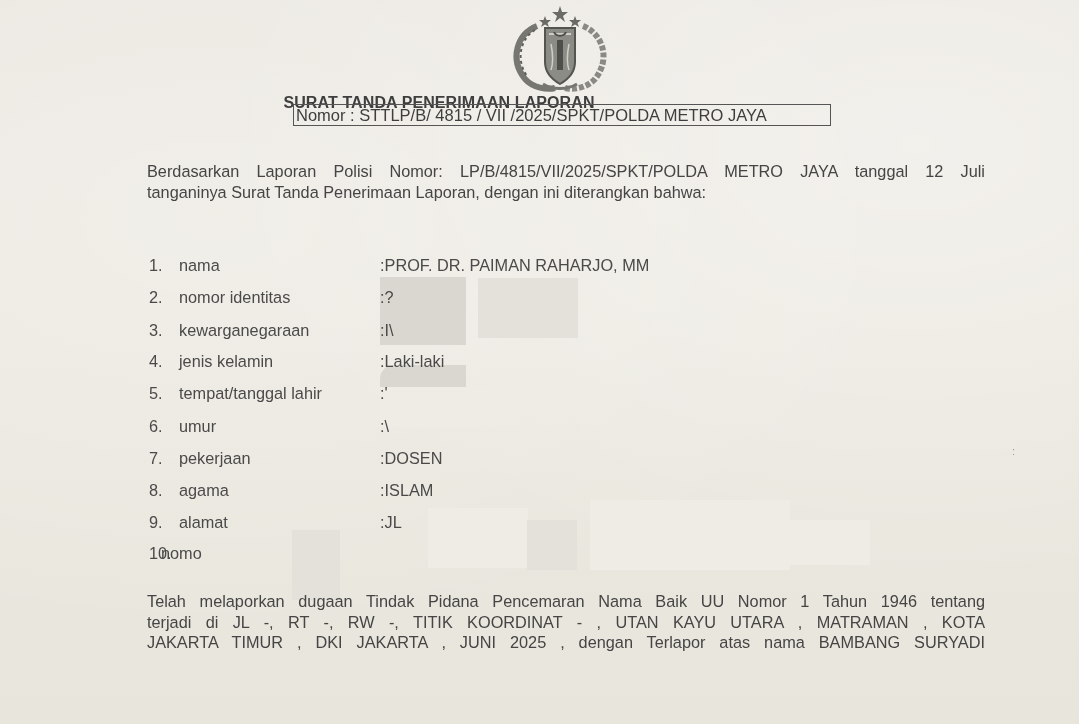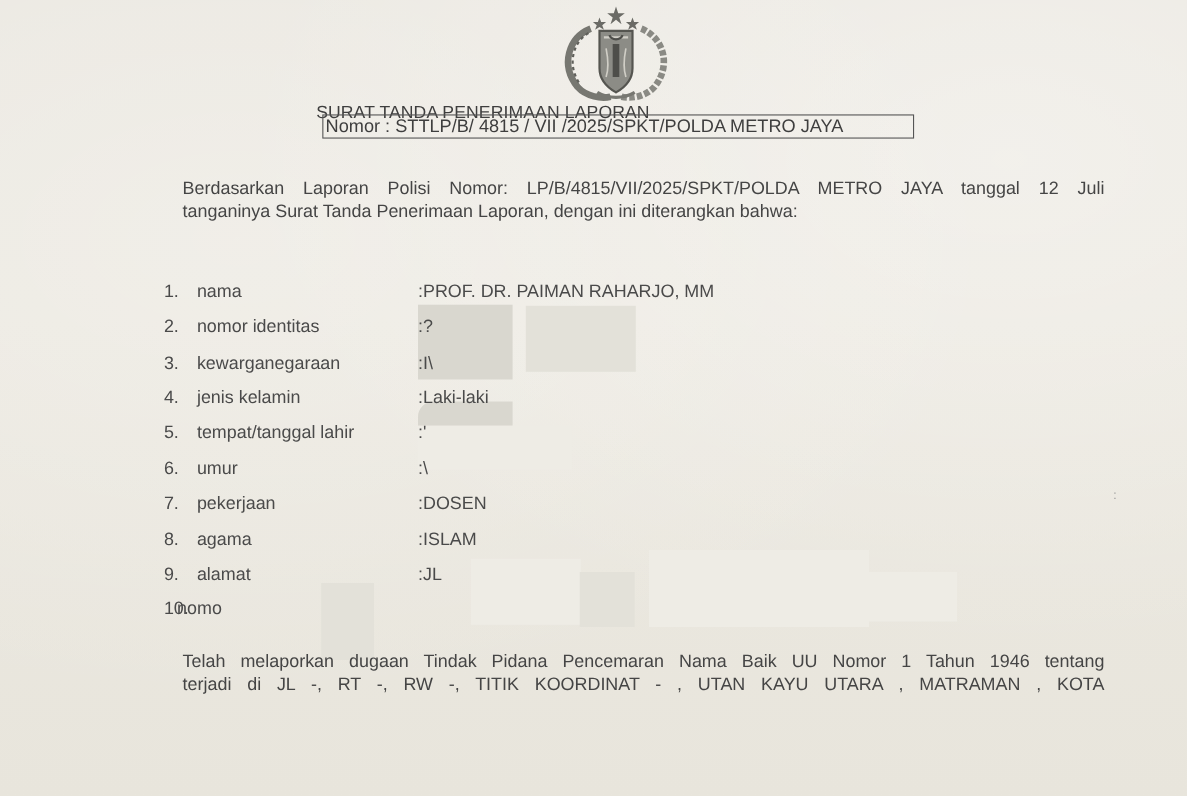--- a/index.html
+++ b/index.html
@@ -32,21 +32,21 @@
       height: 90px;
     }
     .title {
       position: absolute;
       left: 0;
       width: 852px;
       top: 94px;
       text-align: center;
       padding-left: 26px;
       box-sizing: border-box;
-      font-weight: normal;
+      font-weight: bold;
       font-size: 16px;
       letter-spacing: 0.1px;
       color: #3e3e3e;
     }
     .nomor-box {
       position: absolute;
       left: 293px;
       top: 104px;
       height: 22px;
       width: 538px;
@@ -59,21 +59,20 @@
       white-space: nowrap;
     }
     .para {
       position: absolute;
       left: 147px;
       width: 838px;
       font-size: 16.3px;
       line-height: 20.5px;
       text-align: justify;
       color: #454545;
-      margin-left: 19px;
     }
     .para .line {
       display: block;
       text-align-last: justify;
       white-space: nowrap;
     }
     .para .line.last {
       text-align-last: left;
     }
     .fields {
@@ -211,16 +210,17 @@
     <div class="field-row" style="top:288px;">
       <span class="field-num" style="width:28px;">10.</span>
       <span class="field-label" style="left:12px;">nomo</span>
       <span class="field-value"></span>
     </div>
   </div>
 
   <div class="para" style="top:591px;">
     <span class="line">Telah melaporkan dugaan Tindak Pidana Pencemaran Nama Baik UU Nomor 1 Tahun 1946 tentang</span>
     <span class="line">terjadi di JL -, RT -, RW -, TITIK KOORDINAT - , UTAN KAYU UTARA , MATRAMAN , KOTA</span>
+    <span class="line">JAKARTA TIMUR , DKI JAKARTA , JUNI 2025 , dengan Terlapor atas nama BAMBANG SURYADI</span>
   </div>
 
   <div class="speck">:</div>
 </div>
 
 </body></html>

